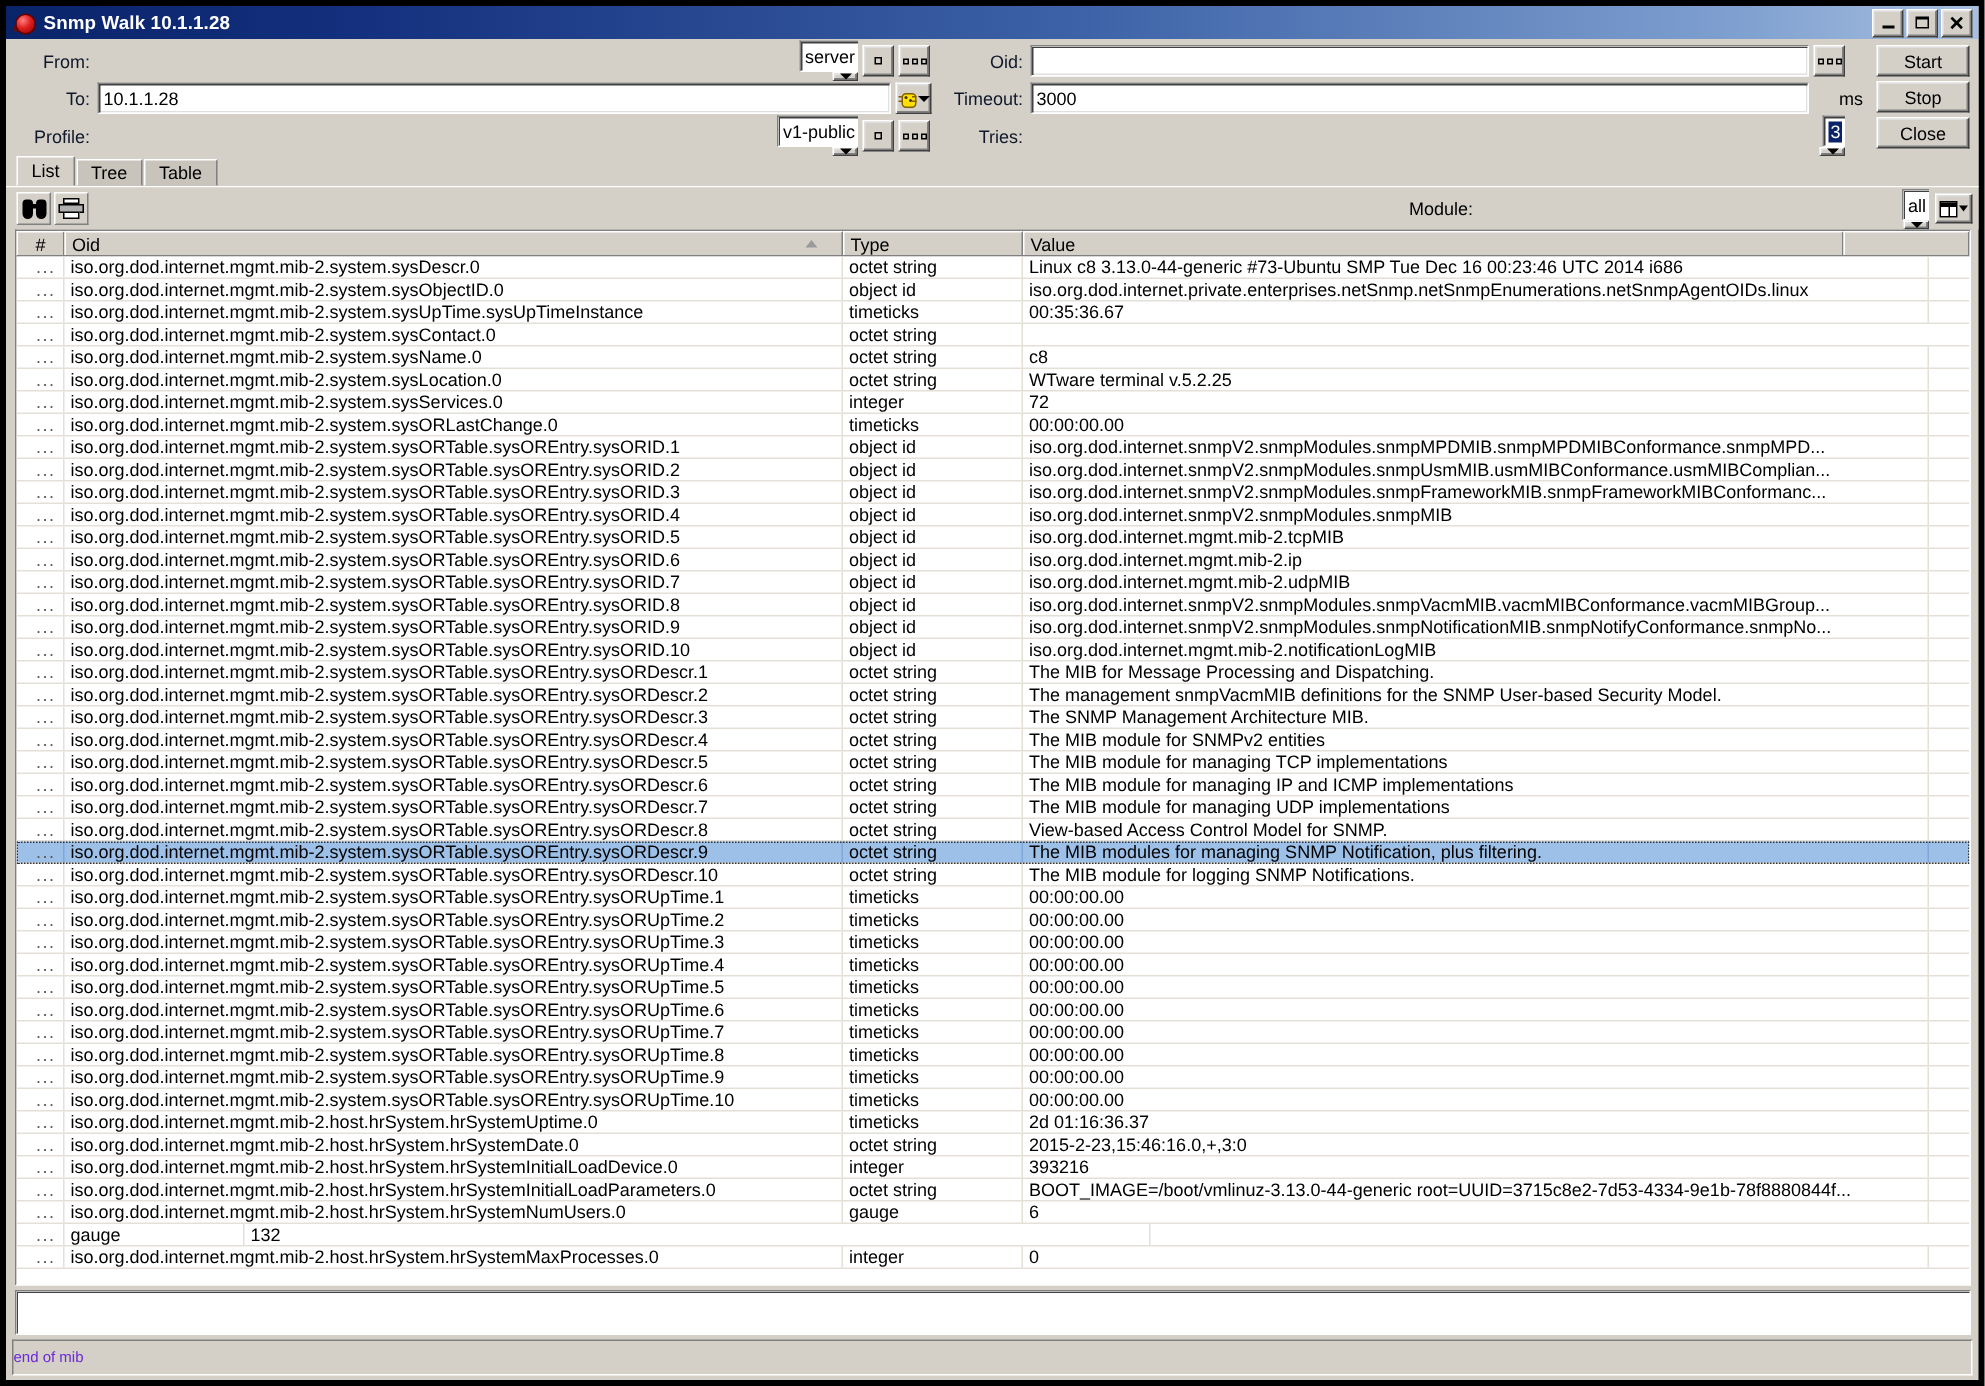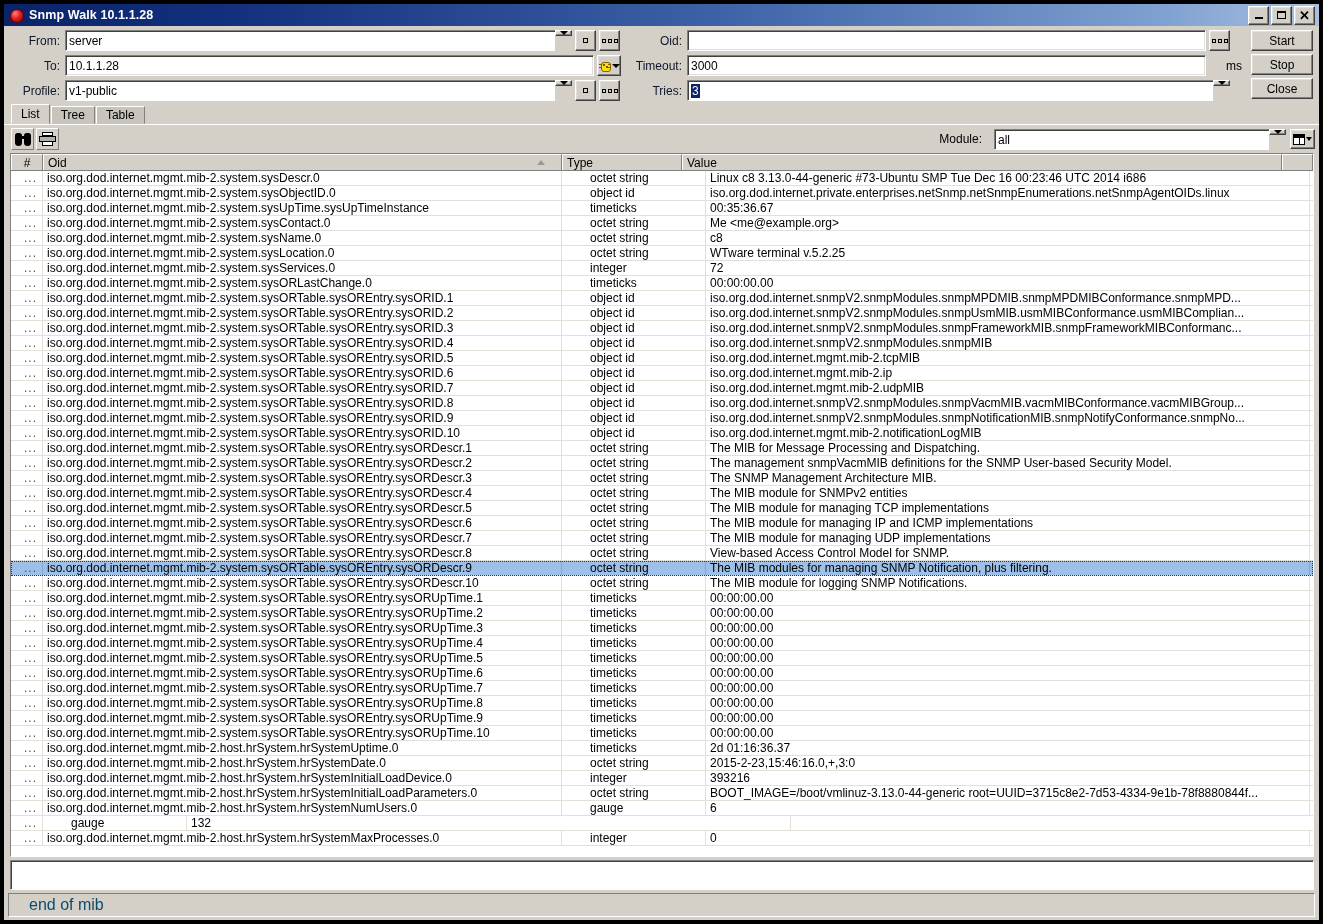--- a/index.html
+++ b/index.html
@@ -133,21 +133,22 @@
     font-size: 12px;
     font-family: "Liberation Sans", sans-serif;
     color: #000;
     line-height: 16px;
     white-space: nowrap;
     overflow: hidden;
   }
   .combo {
     position: relative;
     display: flex;
-    align-items: flex-start;
+    align-items: flex-end;
+    flex-direction: column;
   }
   .combo .txtfield { flex: 1 1 auto; border-right: none; box-shadow: inset 1px 1px 0 #404040; }
   .arrowbtn {
     width: 17px;
     box-sizing: border-box;
     background: #d4d0c8;
     border: 1px solid;
     border-color: #ffffff #404040 #404040 #ffffff;
     box-shadow: inset -1px -1px 0 #808080, inset 1px 1px 0 #dfdfdf;
     display: flex; align-items: center; justify-content: center;
@@ -389,21 +390,21 @@
     border-left: 1px solid #ffffff;
     background: #d4d0c8;
     height: 16px;
     overflow: hidden;
     white-space: nowrap;
     cursor: default;
   }
   .th.c-num { width: 32px; justify-content: center; padding-left: 0; }
   .th.c-oid { width: 519px; justify-content: space-between; padding-right: 16px; }
   .th.c-type { width: 120px; }
-  .th.c-val { width: 600px; }
+  .th.c-val { width: 547px; }
   .th.c-extra { flex: 1 1 auto; }
   .sortasc {
     width: 0; height: 0;
     border-left: 4px solid transparent;
     border-right: 4px solid transparent;
     border-bottom: 5px solid #9a9a9a;
     flex: 0 0 auto;
   }
 
   .tbody {
@@ -427,21 +428,21 @@
     color: #000;
     padding: 0 0 0 4px;
     line-height: 14px;
     border-right: 1px solid #e4e0d8;
     overflow: hidden;
     white-space: nowrap;
     flex: 0 0 auto;
   }
   .td.c-num { width: 32px; text-align: right; padding: 0 5px 0 0; color: #555; letter-spacing: 1px; }
   .td.c-oid { width: 519px; }
-  .td.c-type { width: 120px; margin-left: 24px; }
+  .td.c-type { width: 120px; }
   .td.c-val { width: 604px; }
   .td.c-extra { flex: 1 1 auto; border-right: none; }
   .trow.sel .td.c-oid, .trow.sel .td.c-num, .trow.sel .td.c-type, .trow.sel .td.c-val {
     border-right-color: #7fa8d8;
   }
   .focusring {
     position: absolute;
     left: 0; right: 0;
     height: 15px;
     border: 1px dotted #333;
@@ -461,23 +462,23 @@
   }
   .statusbar {
     flex: 0 0 auto;
     height: 22px;
     margin: 3px 4px 3px 4px;
     background: #d4d0c8;
     border: 1px solid;
     border-color: #808080 #ffffff #ffffff #808080;
     display: flex;
     align-items: center;
-    padding-left: 20px;
-    font-size: 16px;
-    color: #0c4a6e;
+    padding-left: 0;
+    font-size: 10px;
+    color: #6d28d9;
   }
 </style>
 </head>
 <body>
 
 <div class="window">
 
   <div class="titlebar">
     <div class="title-icon">
       <div class="nub"></div>
@@ -667,21 +668,20 @@
           <div class="td c-num">...</div>
           <div class="td c-oid">iso.org.dod.internet.mgmt.mib-2.system.sysUpTime.sysUpTimeInstance</div>
           <div class="td c-type">timeticks</div>
           <div class="td c-val">00:35:36.67</div>
           <div class="td c-extra"></div>
         </div>
         <div class="trow">
           <div class="td c-num">...</div>
           <div class="td c-oid">iso.org.dod.internet.mgmt.mib-2.system.sysContact.0</div>
           <div class="td c-type">octet string</div>
-          <div class="td c-val">Me &lt;me@example.org&gt;</div>
           <div class="td c-extra"></div>
         </div>
         <div class="trow">
           <div class="td c-num">...</div>
           <div class="td c-oid">iso.org.dod.internet.mgmt.mib-2.system.sysName.0</div>
           <div class="td c-type">octet string</div>
           <div class="td c-val">c8</div>
           <div class="td c-extra"></div>
         </div>
         <div class="trow">

